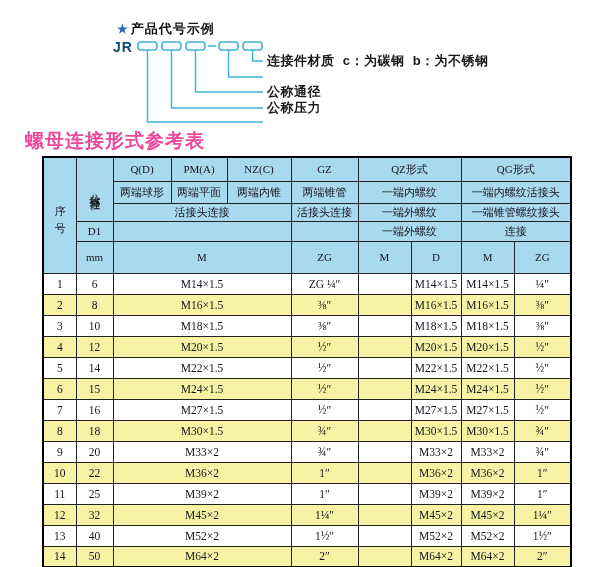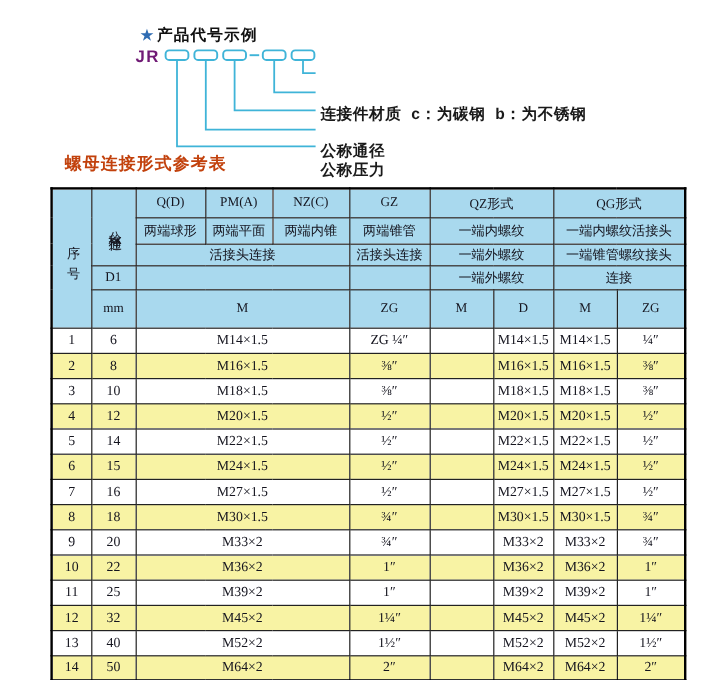--- a/index.html
+++ b/index.html
@@ -11,34 +11,34 @@
   }
   
   .diagram{position:absolute;left:0;top:0;width:600px;height:150px;}
   .diagram-heading{
     position:absolute;left:117px;top:20px;font-size:13px;font-weight:bold;
     color:#111;white-space:pre;letter-spacing:1px;text-align:center;
   }
   .diagram-heading .star{color:#2f6cb3;margin-right:2px;font-size:12px;}
   .code-prefix{
     position:absolute;left:113px;top:39px;font-size:14px;font-weight:bold;
-    color:#701a75;letter-spacing:1px;
+    color:#0c4a6e;letter-spacing:1px;
   }
   .diagram svg{position:absolute;left:0;top:0;}
   .dlabel{
     position:absolute;left:267px;font-size:13px;font-weight:600;color:#1a1a1a;
-    white-space:pre;letter-spacing:0.5px;line-height:16px;margin-top:34px;
+    white-space:pre;letter-spacing:0.5px;line-height:16px;
   }
   .dlabel.l0{top:53px;} .dlabel.l1{top:69px;} .dlabel.l2{top:84px;}
   .dlabel.l3{top:100px;} .dlabel.l4{top:114px;}
   
   .table-title{
-    position:absolute;left:54px;top:128px;
+    position:absolute;left:25px;top:128px;
     font-family:"DejaVu Serif","Liberation Serif",serif;
-    font-size:14px;font-weight:bold;color:#c2410c;letter-spacing:1px;
+    font-size:19px;font-weight:bold;color:#ec4899;letter-spacing:1px;
   }
   
   table.ref{
     position:absolute;left:42px;top:156px;width:528px;
     border-collapse:collapse;table-layout:fixed;
     font-family:"Liberation Serif","DejaVu Serif",serif;
     border:2px solid #000;
   }
   table.ref th, table.ref td{
     border:1px solid #222;padding:0;text-align:center;vertical-align:middle;

